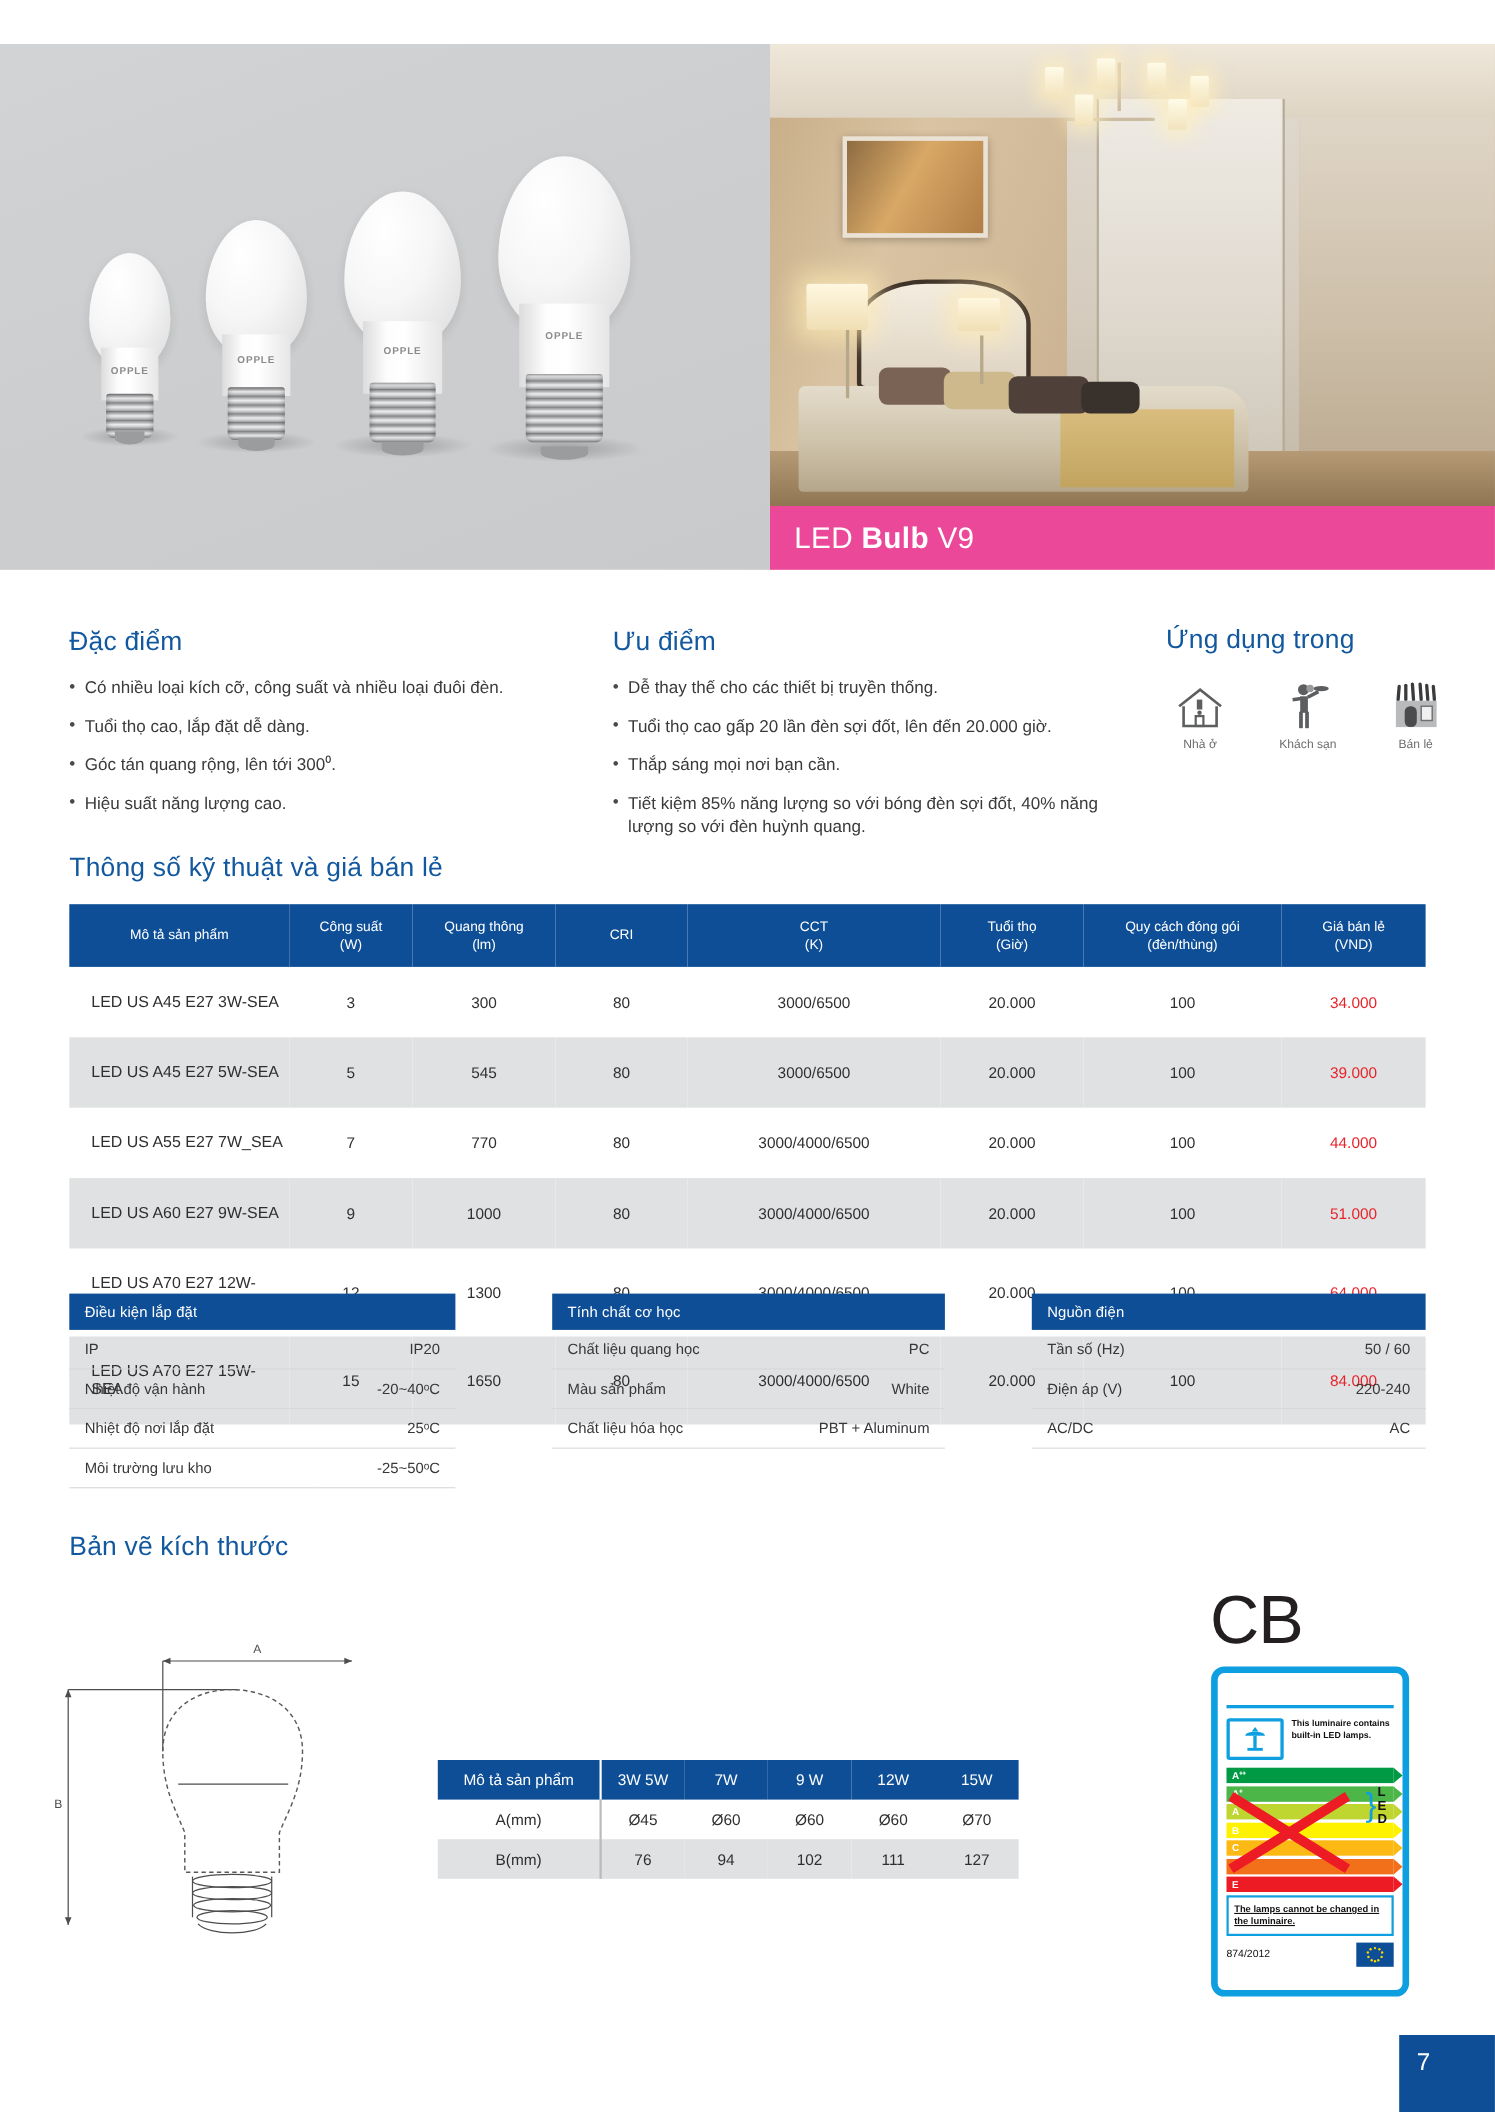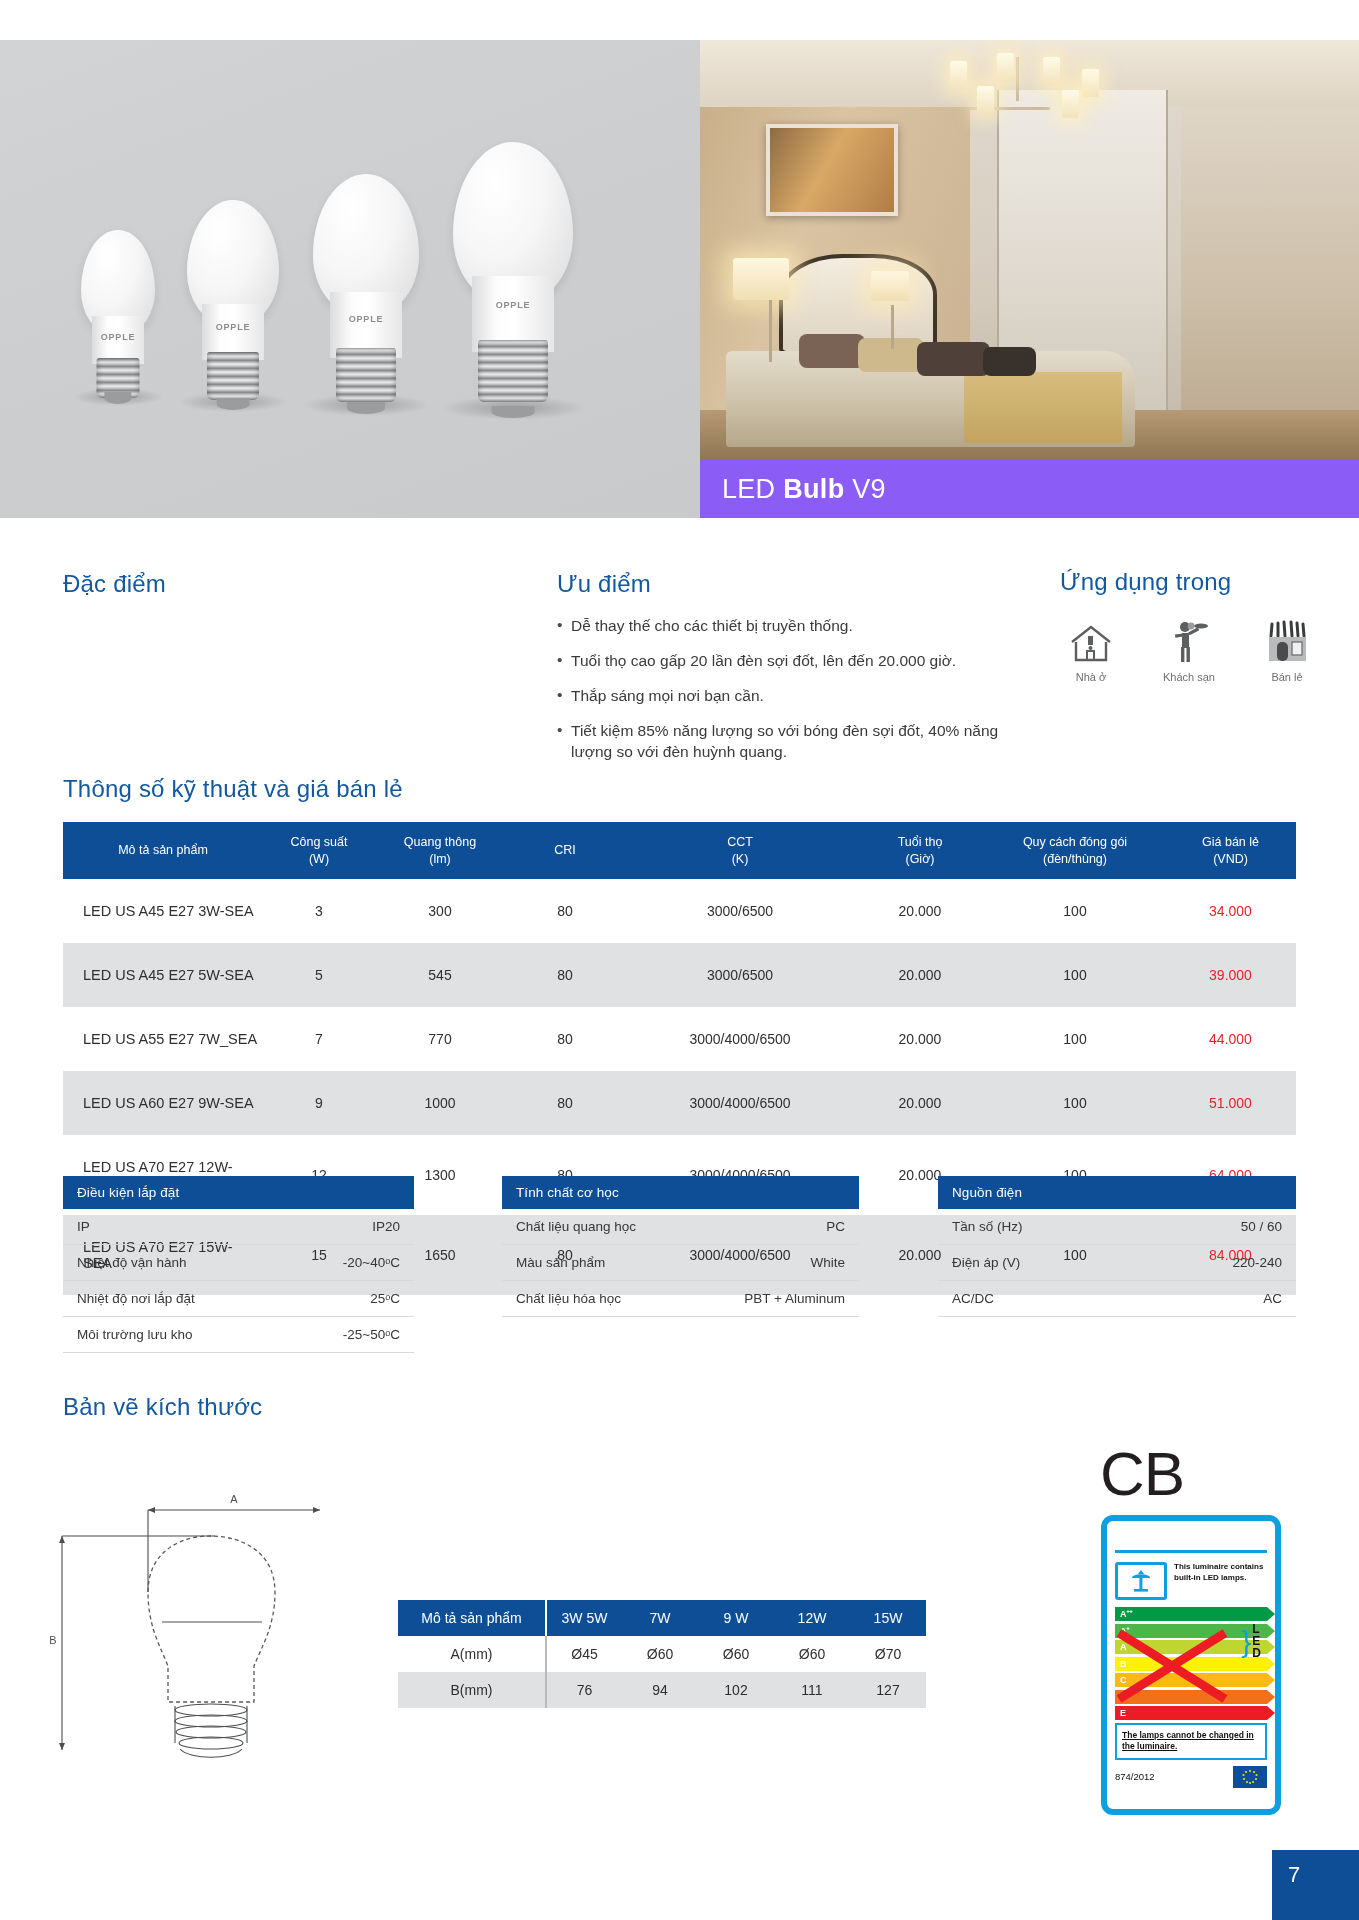--- a/index.html
+++ b/index.html
@@ -88,21 +88,21 @@
   .chandelier-arm { position:absolute; background:#cbbba0; }
   .chand-shade { position:absolute; width:17px; height:28px;
      background:linear-gradient(180deg,#fffbe8,#f2e3bc); border-radius:2px;
      box-shadow:0 0 16px 7px rgba(255,240,190,.7); }
   .glass-door { position:absolute; left:45%; top:12%; width:26%; height:76%;
      background:linear-gradient(180deg, rgba(245,243,238,.72), rgba(214,208,196,.62));
      border-left:2px solid #b5ab97; border-right:2px solid #b5ab97; }
 
   .title-bar {
     position:absolute; left:700px; top:460px; width:659px; height:58px;
-    background:#8b5cf6; display:flex; align-items:center;
+    background:#ec4899; display:flex; align-items:center;
   }
   .title-bar .t {
     color:#fff; font-size:27px; letter-spacing:.3px; padding-left:22px;
   }
   .title-bar .t .b { font-weight:bold; }
 
   
   .h-blue {
     color:#12589f; font-size:24px; font-weight:normal; letter-spacing:.2px;
   }
@@ -309,20 +309,26 @@
   </div>
 
   <div class="title-bar">
     <div class="t">
       <span>LED </span><span class="b">Bulb </span><span>V9</span>
     </div>
   </div>
 
   <div class="col-feat">
     <div class="h-blue">Đặc điểm</div>
+    <ul class="bullets">
+      <li>Có nhiều loại kích cỡ, công suất và nhiều loại đuôi đèn.</li>
+      <li>Tuổi thọ cao, lắp đặt dễ dàng.</li>
+      <li>Góc tán quang rộng, lên tới 300⁰.</li>
+      <li>Hiệu suất năng lượng cao.</li>
+    </ul>
   </div>
 
   <div class="col-adv">
     <div class="h-blue">Ưu điểm</div>
     <ul class="bullets">
       <li>Dễ thay thế cho các thiết bị truyền thống.</li>
       <li>Tuổi thọ cao gấp 20 lần đèn sợi đốt, lên đến 20.000 giờ.</li>
       <li>Thắp sáng mọi nơi bạn cần.</li>
       <li>Tiết kiệm 85% năng lượng so với bóng đèn sợi đốt, 40% năng lượng so với đèn huỳnh quang.</li>
     </ul>

